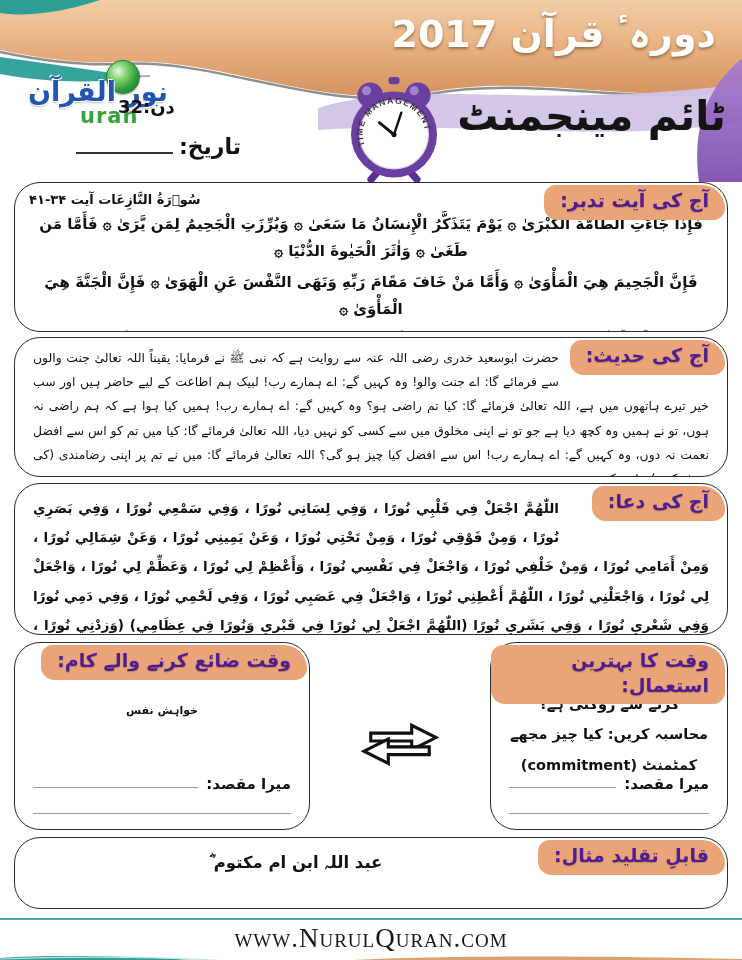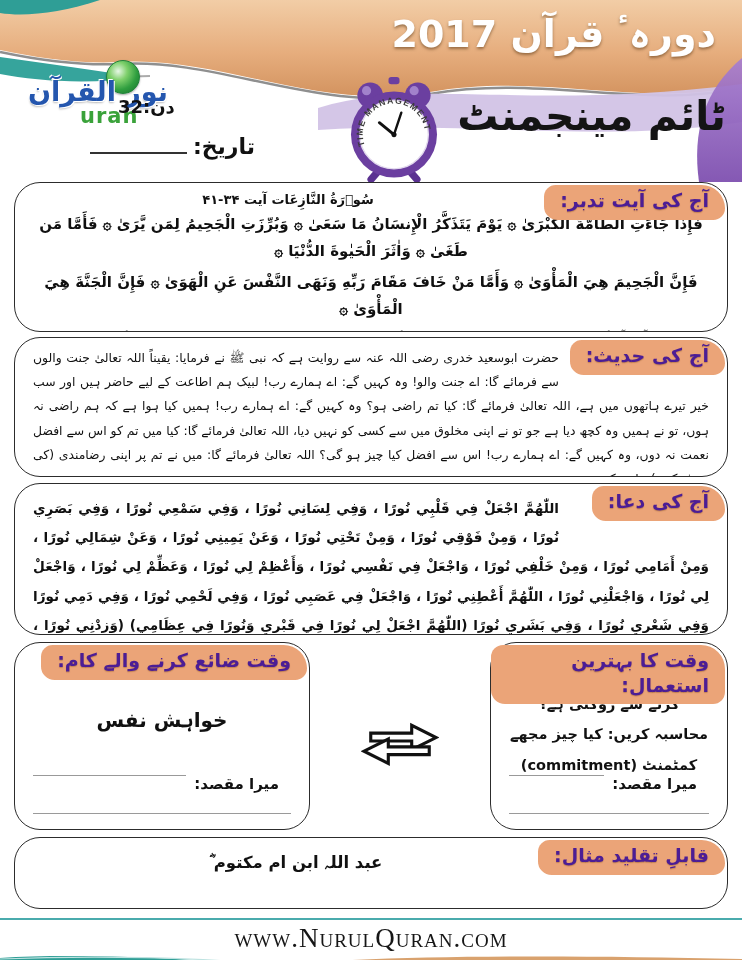--- a/index.html
+++ b/index.html
@@ -8,52 +8,52 @@
 
   
   .header { position:relative; height:182px; }
   .header svg.bg { position:absolute; inset:0; }
   .main-title { position:absolute; top:12px; right:26px; direction:rtl; font-size:38px; font-weight:bold; color:#fff; text-shadow:0 2px 3px rgba(90,55,20,.55); }
   .logo { position:absolute; left:28px; top:66px; width:150px; height:70px; }
   .logo .globe { position:absolute; left:78px; top:-6px; width:34px; height:34px; border-radius:50%; background:radial-gradient(circle at 35% 32%, #e8f7e6 0%, #7fd06c 30%, #2f9e3f 62%, #156f2a 100%); border:1px solid #20813a; box-shadow:0 1px 2px rgba(0,0,0,.35); }
   .logo .ar { position:absolute; left:0; top:10px; direction:rtl; font-size:27px; font-weight:bold; color:#2456ae; text-shadow:1px 1px 0 #fff, -1px -1px 0 #fff, 0 2px 2px rgba(0,0,0,.25); }
   .logo .lat { position:absolute; left:52px; top:38px; font-size:21px; font-weight:bold; color:#3aa23a; letter-spacing:1px; }
   .day-line { position:absolute; left:118px; top:96px; direction:rtl; font-size:18px; font-weight:bold; color:#111; }
-  .date-line { position:absolute; left:90px; top:134px; width:165px; display:flex; direction:rtl; align-items:flex-end; }
+  .date-line { position:absolute; left:76px; top:134px; width:165px; display:flex; direction:rtl; align-items:flex-end; }
   .date-line .lbl { font-size:22px; font-weight:bold; color:#111; white-space:nowrap; }
   .date-line .fill { flex:1; border-bottom:2px solid #333; margin:0 6px 5px 0; height:1px; }
   .clock { position:absolute; left:338px; top:76px; width:112px; height:108px; }
   .urdu-title { position:absolute; right:16px; top:92px; direction:rtl; font-size:41px; font-weight:bold; color:#141414; }
 
   
   .main { padding:0 14px; }
   .sec { position:relative; border:1.6px solid #2c2c2c; border-radius:26px; background:#fff; overflow:hidden; }
   .sec-label { position:absolute; top:2px; right:2px; background:#eba478; color:#4c1d95; font-weight:bold; direction:rtl; padding:3px 16px 7px 16px; border-radius:12px 24px 12px 14px; font-size:19px; line-height:1.3; text-shadow:0 1px 1px rgba(120,70,20,.35); z-index:2; }
   .spacer { float:right; width:150px; height:36px; }
   .urdu { direction:rtl; font-family:"DejaVu Sans", sans-serif; }
 
   .sec-ayat { height:150px; margin-bottom:5px; }
-  .ayat-ref { direction:rtl; text-align:center; padding:9px 180px 0 14px; font-size:13px; font-weight:bold; color:#111; }
+  .ayat-ref { direction:rtl; text-align:left; padding:9px 180px 0 14px; font-size:13px; font-weight:bold; color:#111; }
   .ayat-arabic { direction:rtl; text-align:center; font-size:15px; font-weight:600; color:#101010; line-height:1.8; padding:4px 18px 0 18px; }
   .ayat-trans { direction:rtl; text-align:center; font-size:10.8px; color:#222; line-height:1.9; padding:4px 20px 0 20px; }
 
   .sec-hadith { height:140px; margin-bottom:6px; }
   .hadith-body { direction:rtl; text-align:justify; text-align-last:auto; font-size:12.4px; color:#111; line-height:1.95; padding:8px 18px 0 18px; }
 
   .sec-dua { height:152px; margin-bottom:7px; }
   .dua-body { direction:rtl; text-align:justify; font-size:13.6px; font-weight:600; color:#101010; line-height:2.15; padding:10px 18px 0 18px; }
 
   .boxes-row { display:flex; height:188px; margin-bottom:7px;gap:44px; }
   .box { position:relative; border:1.6px solid #2c2c2c; border-radius:26px; background:#fff; }
   .box-left { width:296px; }
   .box-mid { width:92px; display:flex; align-items:center; justify-content:center; padding-top:8px; }
   .box-right { flex:1; }
   .box-content { direction:rtl; text-align:center; font-size:14.5px; font-weight:600; color:#111; line-height:2.1; padding:46px 16px 0 16px; }
-  .box-left .box-content { padding-top:56px; font-size:20px; }
-  .goal-row { position:absolute; bottom:36px; left:18px; right:30px; display:flex; direction:rtl; }
+  .box-left .box-content { padding-top:56px; font-size:11px; }
+  .goal-row { position:absolute; bottom:36px; left:18px; right:18px; display:flex; direction:rtl; align-items:flex-end; }
   .goal-row .lbl { font-size:15px; font-weight:bold; color:#111; white-space:nowrap; }
   .goal-row .fill { flex:1; border-bottom:1.4px solid #999; margin:0 8px 5px 0; height:1px; }
   .full-line { position:absolute; bottom:15px; left:18px; right:18px; border-bottom:1.4px solid #9a9a9a; }
 
   .sec-example { height:72px;padding-left:12px; }
   .example-content { position:absolute; top:15px; left:0; right:150px; direction:rtl; text-align:center; font-size:16.5px; font-weight:bold; color:#111; }
 
   
   .footer { margin-top:9px; }
   .footer .rule { height:0; border-top:2.2px solid #4aabad; }

